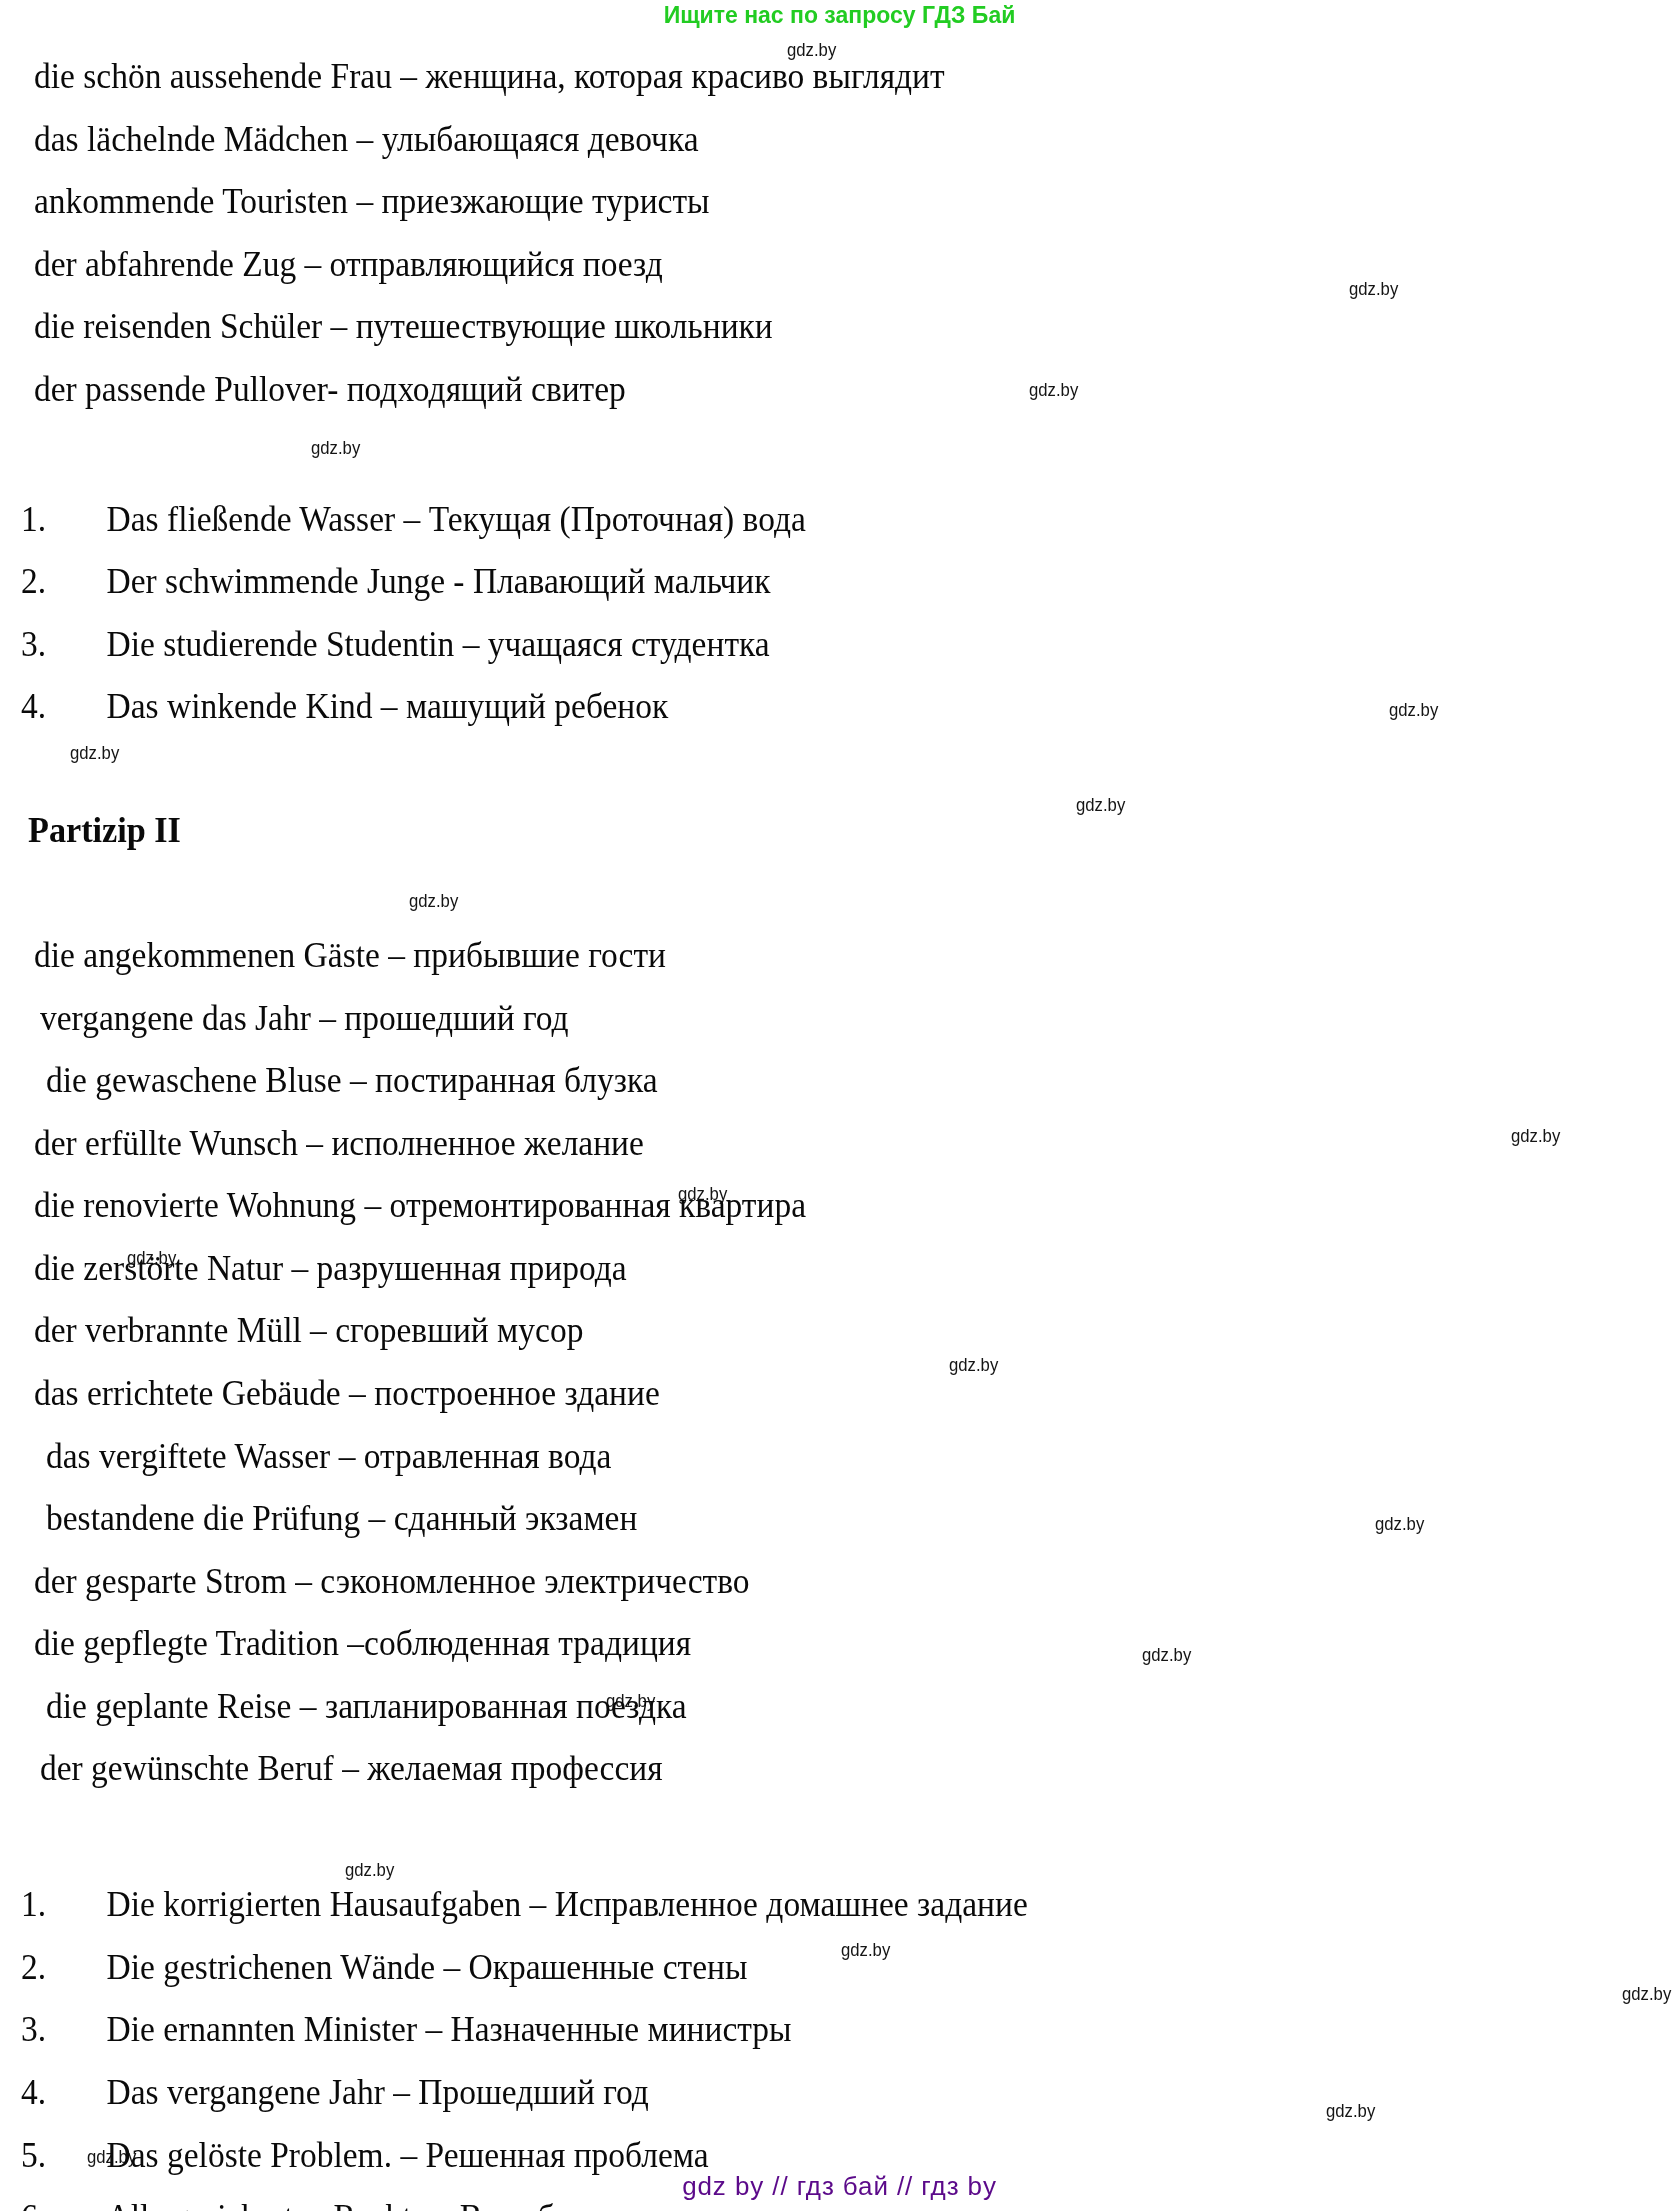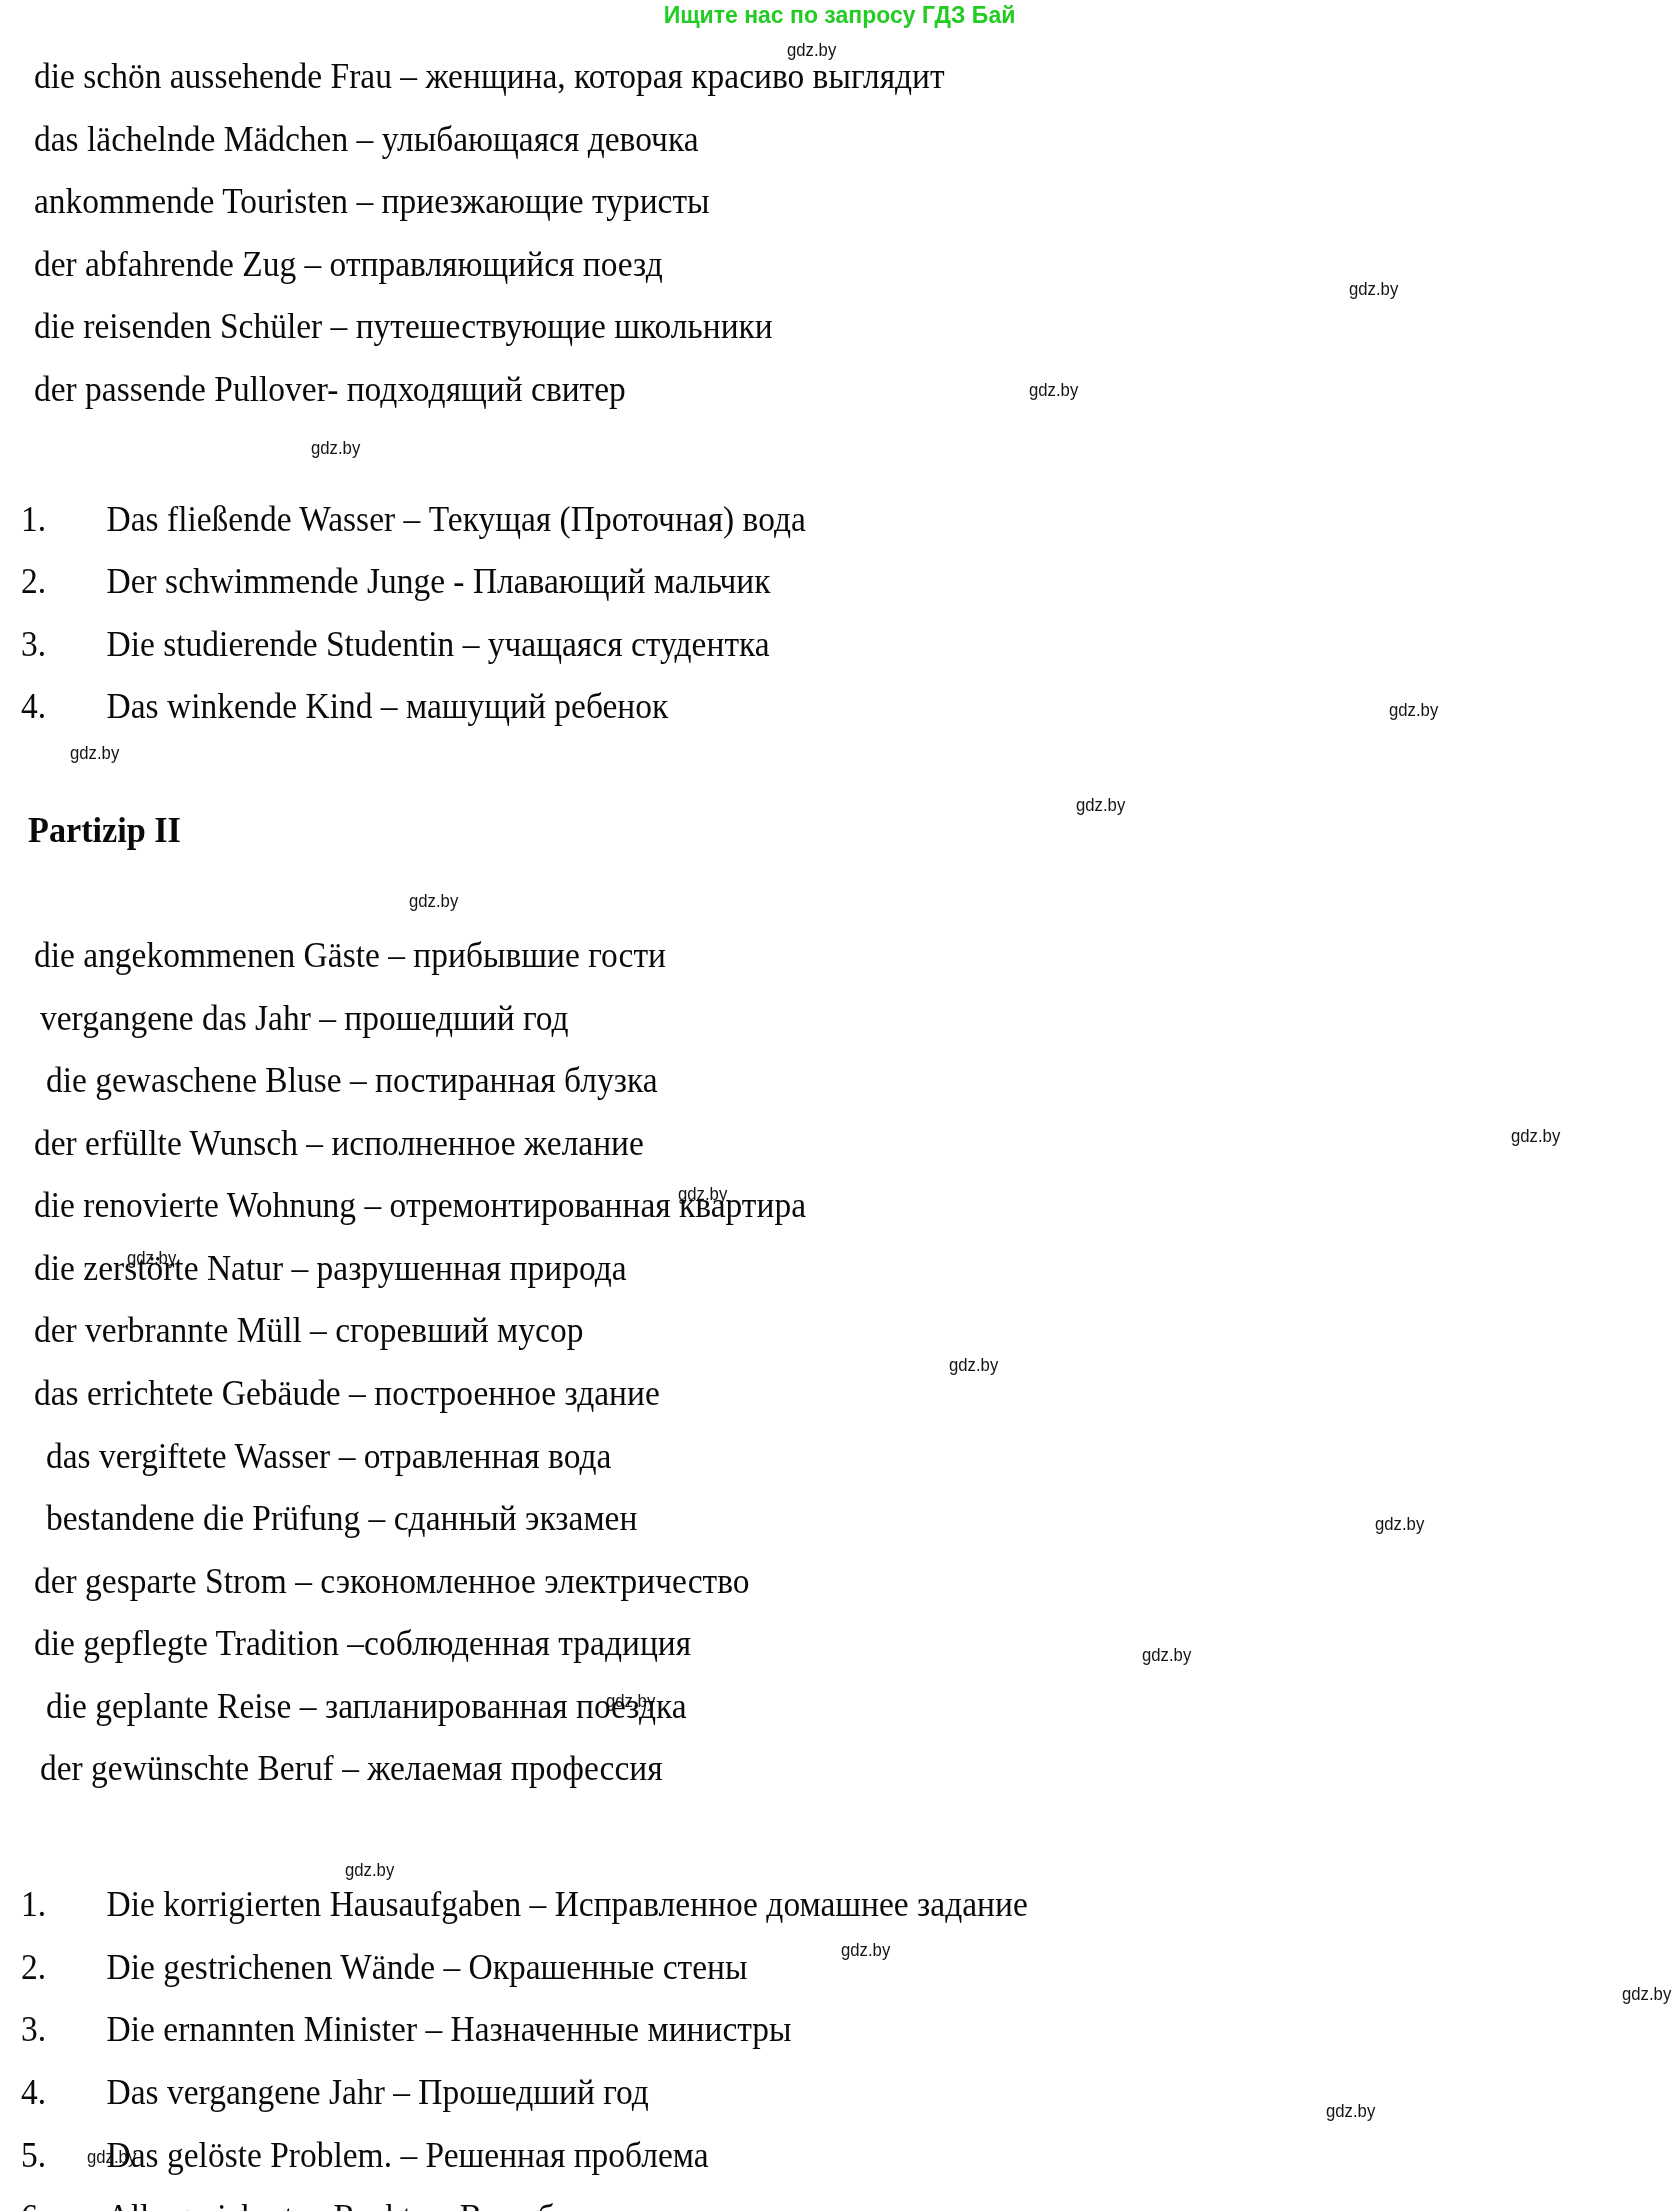--- a/index.html
+++ b/index.html
@@ -166,15 +166,16 @@
     </div>
   <div id="p2-items">
       <div class="li-row" style="left: 21.4px; top: 1886px;"><span class="li-num">1.</span><span>Die korrigierten Hausaufgaben – Исправленное домашнее задание</span></div>
       <div class="li-row" style="left: 21.4px; top: 1949px;"><span class="li-num">2.</span><span>Die gestrichenen Wände – Окрашенные стены</span></div>
       <div class="li-row" style="left: 21.4px; top: 2011px;"><span class="li-num">3.</span><span>Die ernannten Minister – Назначенные министры</span></div>
       <div class="li-row" style="left: 21.4px; top: 2074px;"><span class="li-num">4.</span><span>Das vergangene Jahr – Прошедший год</span></div>
       <div class="li-row" style="left: 21.4px; top: 2137px;"><span class="li-num">5.</span><span>Das gelöste Problem. – Решенная проблема</span></div>
       <div class="li-row" style="left: 21.4px; top: 2199px;"><span class="li-num">6.</span><span>Alle gesicherten Rechte – Все обеспеченные права</span></div>
     </div>
 
+  <div class="footer" style="color: rgb(91, 10, 138);">gdz by  //  гдз бай  //  гдз by</div>
 
 </div>
 
 
 </body></html>

